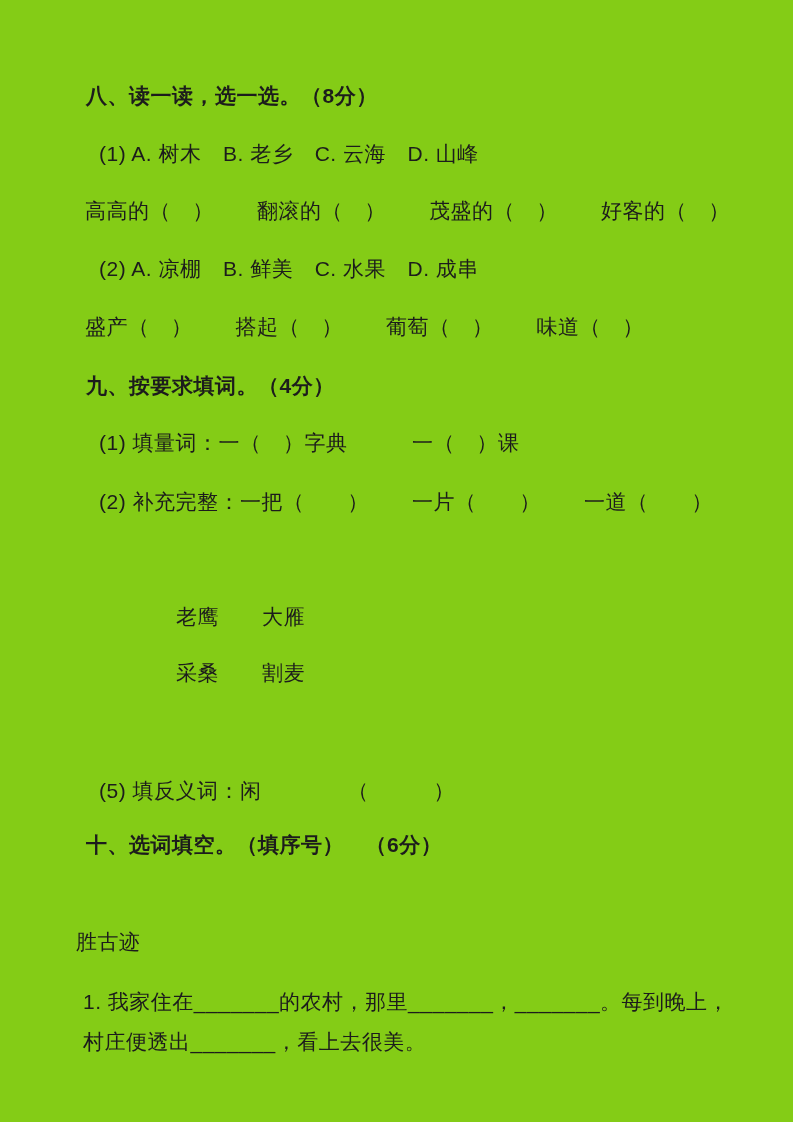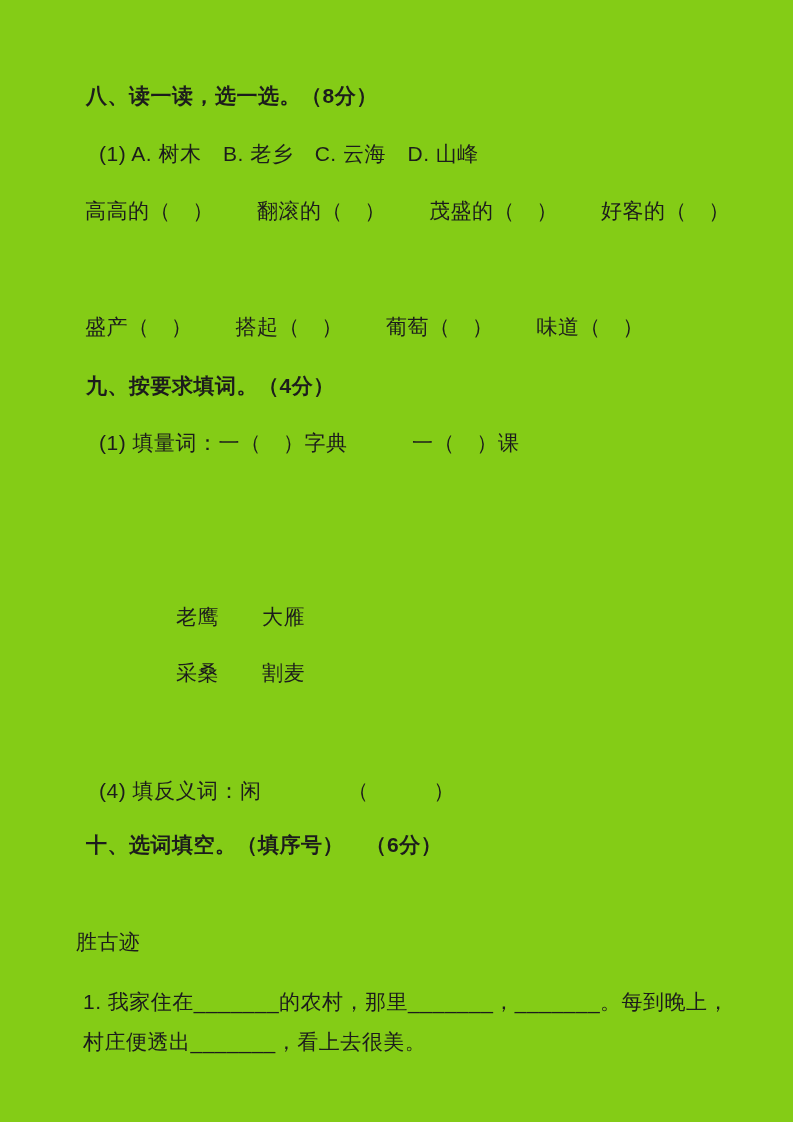--- a/index.html
+++ b/index.html
@@ -35,35 +35,37 @@
 <body>
 
 <div class="page">
 
   <div class="line heading" style="left:86px; top:81px">八、读一读，选一选。（8分）</div>
 
   <div class="line item" style="left:99px; top:139px">(1) A. 树木　B. 老乡　C. 云海　D. 山峰</div>
 
   <div class="line" style="left:85px; top:196px">高高的（　）　　翻滚的（　）　　茂盛的（　）　　好客的（　）</div>
 
+  <div class="line item" style="left:99px; top:254px">(2) A. 凉棚　B. 鲜美　C. 水果　D. 成串</div>
 
   <div class="line" style="left:85px; top:312px">盛产（　）　　搭起（　）　　葡萄（　）　　味道（　）</div>
 
   <div class="line heading" style="left:86px; top:371px">九、按要求填词。（4分）</div>
 
   <div class="line item" style="left:99px; top:428px">(1) 填量词：一（　）字典　　　一（　）课</div>
 
+  <div class="line item" style="left:99px; top:487px">(2) 补充完整：一把（　　）　　一片（　　）　　一道（　　）</div>
 
 
   <div class="line" style="left:176px; top:658px">采桑　　割麦</div>
 
   <div class="line" style="left:176px; top:602px">老鹰　　大雁</div>
 
 
-  <div class="line item" style="left:99px; top:776px">(4) 填反义词：闲　　　　（　　　）</div>
+  <div class="line item" style="left:99px; top:776px">(5) 填反义词：闲　　　　（　　　）</div>
 
   <div class="line heading" style="left:86px; top:830px">十、选词填空。（填序号）　（6分）</div>
 
 
   <div class="line" style="left:76px; top:927px">胜古迹</div>
 
   <div class="line" style="left:83px; top:987px">1. 我家住在_______的农村，那里_______，_______。每到晚上，</div>
 
   <div class="line" style="left:83px; top:1027px">村庄便透出_______，看上去很美。</div>
 

